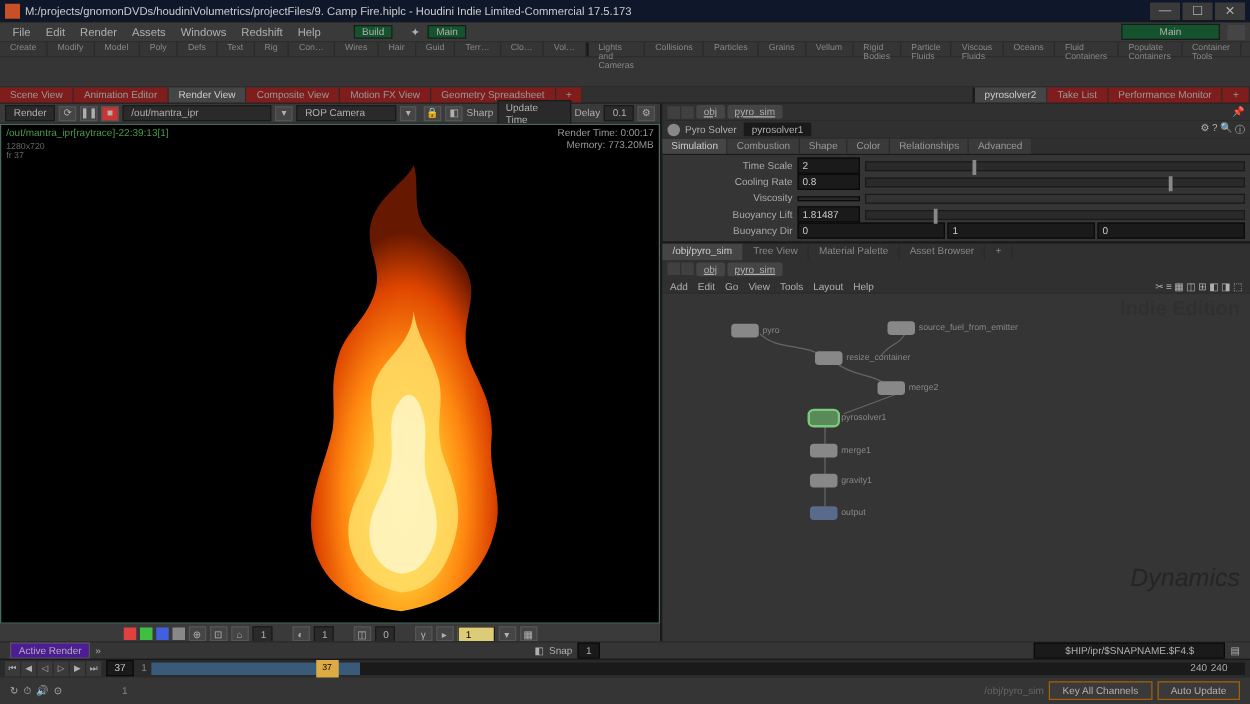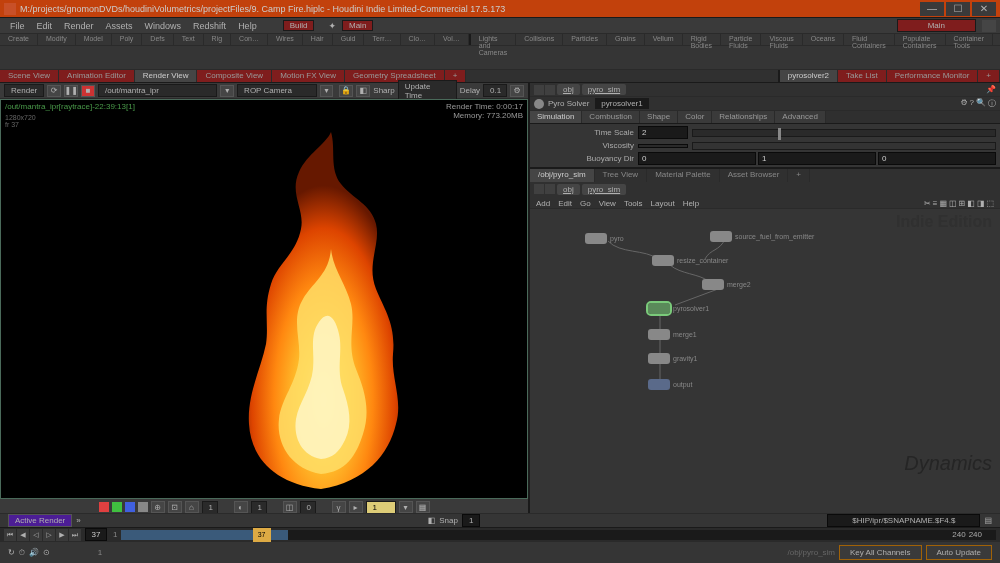--- a/index.html
+++ b/index.html
@@ -1,30 +1,30 @@
 <!DOCTYPE html>
 <html><head>
 <meta charset="utf-8">
 <style>
 * { margin: 0; padding: 0; box-sizing: border-box; font-family: Arial, sans-serif; }
 body { background: #3a3a3a; color: #b0b0b0; font-size: 9px; width: 1000px; height: 563px; overflow: hidden; position: relative; }
 
 
-.titlebar { height: 18px; background: #c2410c; display: flex; align-items: center; padding: 0 4px; border-bottom: 1px solid #1a1a1a; }
+.titlebar { height: 18px; background: #0f172a; display: flex; align-items: center; padding: 0 4px; border-bottom: 1px solid #1a1a1a; }
 .titlebar-icon { width: 12px; height: 12px; background: #c85028; margin-right: 4px; }
 .titlebar-title { flex: 1; font-size: 9px; color: #ccc; }
 .window-controls { display: flex; gap: 2px; }
 .window-btn { width: 24px; height: 14px; background: #3a3a3a; display: flex; align-items: center; justify-content: center; font-size: 10px; }
 .window-btn.close { background: #3a3a3a; }
 
 
 .menubar { height: 16px; background: #3a3a3a; display: flex; align-items: center; padding: 0 4px; border-bottom: 1px solid #2a2a2a; font-size: 9px; }
 .menubar span { padding: 0 6px; }
 .menubar-right { margin-left: auto; display: flex; align-items: center; gap: 2px; }
-.menubar-field { background: #7f1d1d; padding: 1px 10px; border: 1px solid #1a1a1a; font-size: 8px; text-align: right; }
+.menubar-field { background: #14532d; padding: 1px 10px; border: 1px solid #1a1a1a; font-size: 8px; text-align: right; }
 
 
 .shelf-tabs { height: 12px; background: #353535; display: flex; border-bottom: 1px solid #2a2a2a; font-size: 7px; }
 .shelf-tab { padding: 1px 8px; border-right: 1px solid #2a2a2a; color: #888; }
 
 
 .shelf-icons { height: 24px; background: #353535; display: flex; align-items: center; padding: 2px 4px; gap: 2px; border-bottom: 1px solid #2a2a2a; }
 
 
 .pane-tabs-row { height: 13px; background: #303030; display: flex; border-bottom: 1px solid #1a1a1a; font-size: 8px; }
@@ -308,23 +308,37 @@
 
     <div class="params">
       <div class="param-row">
         <div class="param-label">Time Scale</div>
         <div class="param-value">2</div>
         <div class="param-slider">
             <div class="param-slider-handle" style="left:28%"></div>
           </div>
       </div>
       <div class="param-row">
+        <div class="param-label">Cooling Rate</div>
+        <div class="param-value">0.8</div>
+        <div class="param-slider">
+            <div class="param-slider-handle" style="left:80%"></div>
+          </div>
+      </div>
+      <div class="param-row">
         <div class="param-label">Viscosity</div>
         <div class="param-value" style="background:#2a2a2a"></div>
         <div class="param-slider" style="background:#333"></div>
+      </div>
+      <div class="param-row">
+        <div class="param-label">Buoyancy Lift</div>
+        <div class="param-value">1.81487</div>
+        <div class="param-slider">
+            <div class="param-slider-handle" style="left:18%"></div>
+          </div>
       </div>
       <div class="param-row">
         <div class="param-label">Buoyancy Dir</div>
         <div class="param-triple">
           <input value="0" style="">
           <input value="1" style="">
           <input value="0" style="">
         </div>
       </div>
     </div>

